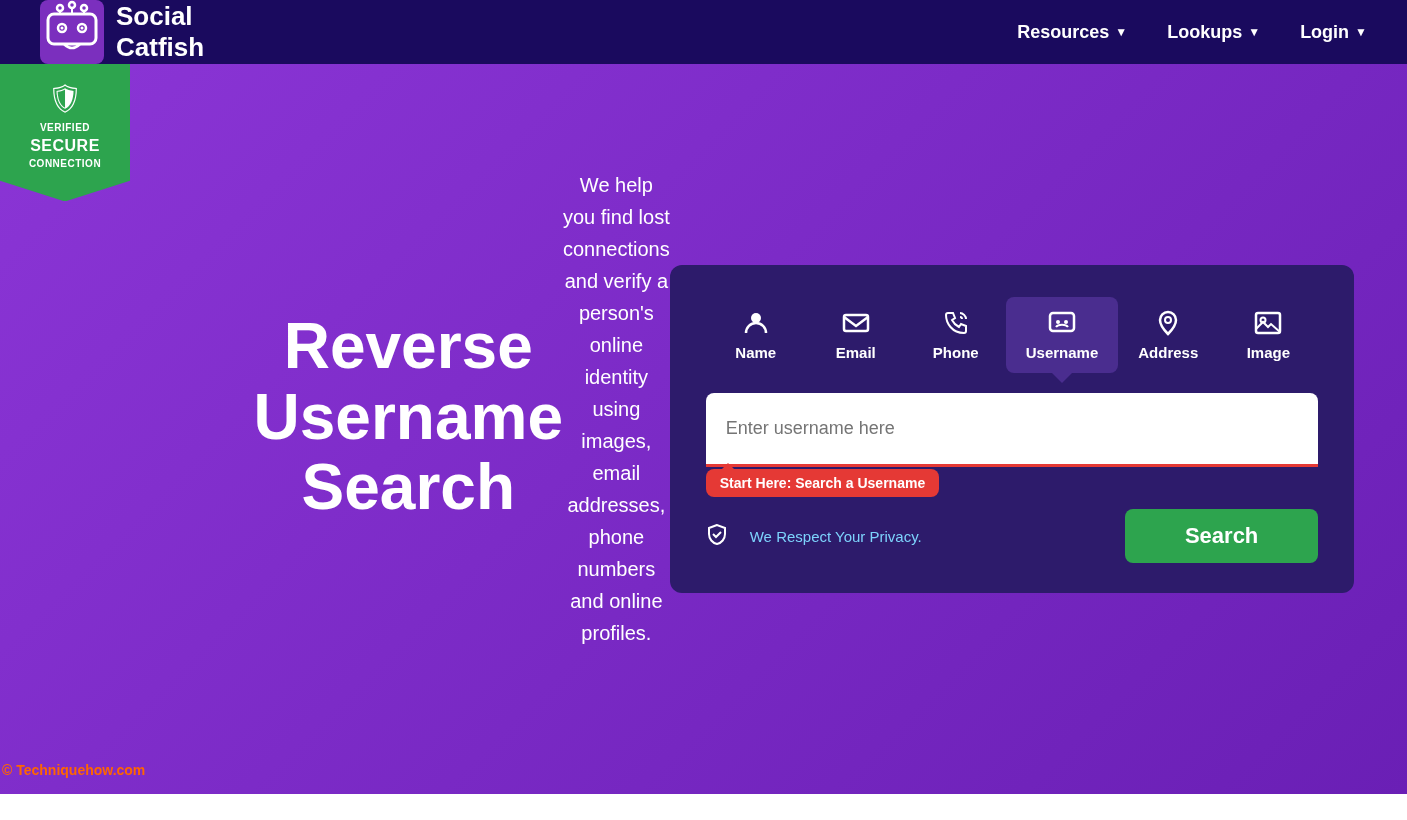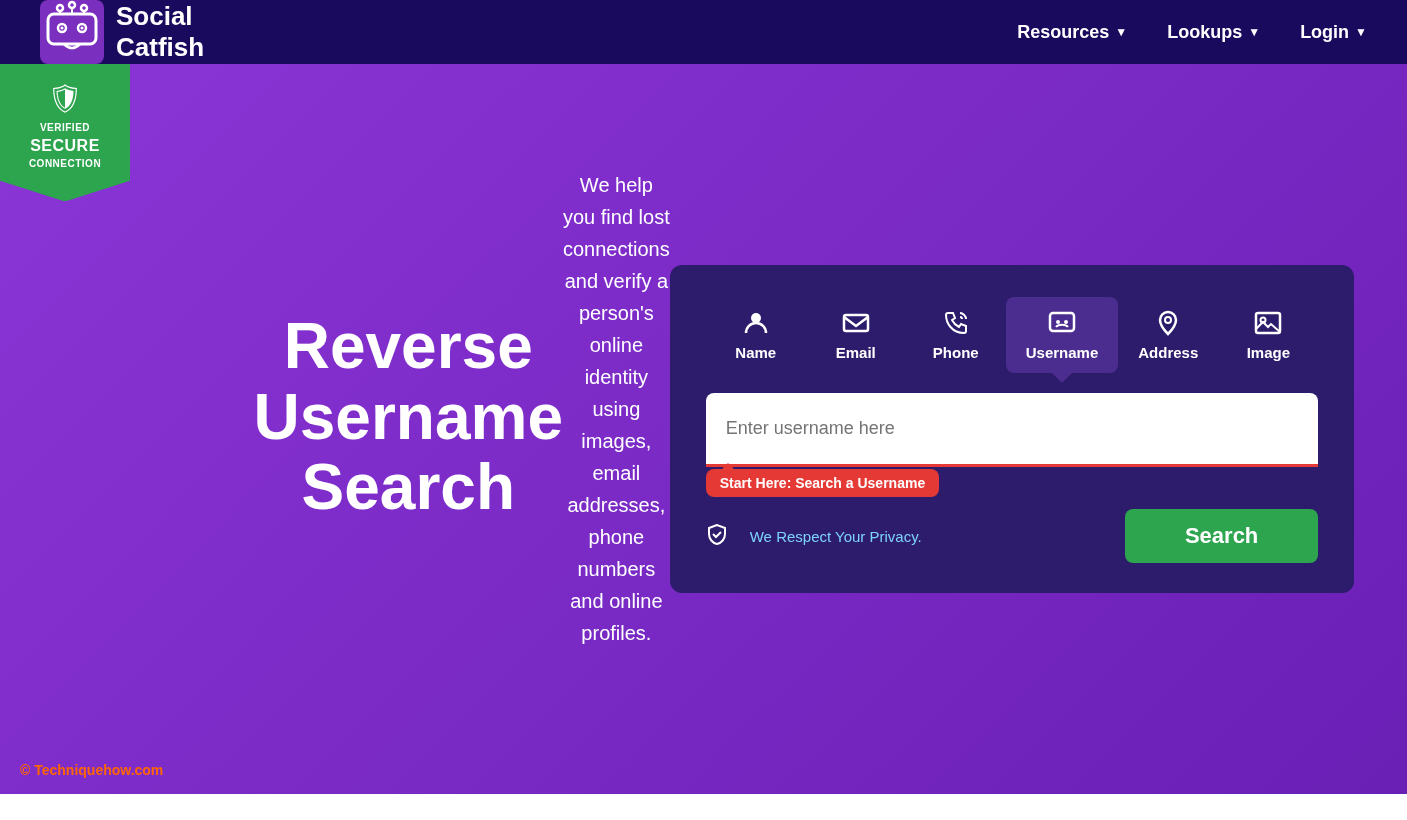--- a/index.html
+++ b/index.html
@@ -219,21 +219,21 @@
       border: none;
       border-radius: 8px;
       padding: 14px 60px;
       cursor: pointer;
     }
 
     
     .watermark {
       position: absolute;
       bottom: 16px;
-      left: 20px;
+      left: 2px;
       color: #ff6600;
       font-size: 14px;
       font-weight: bold;
     }
 
     
     .tab-wrapper {
       position: relative;
     }
     .tab-wrapper.active-wrapper::after {

